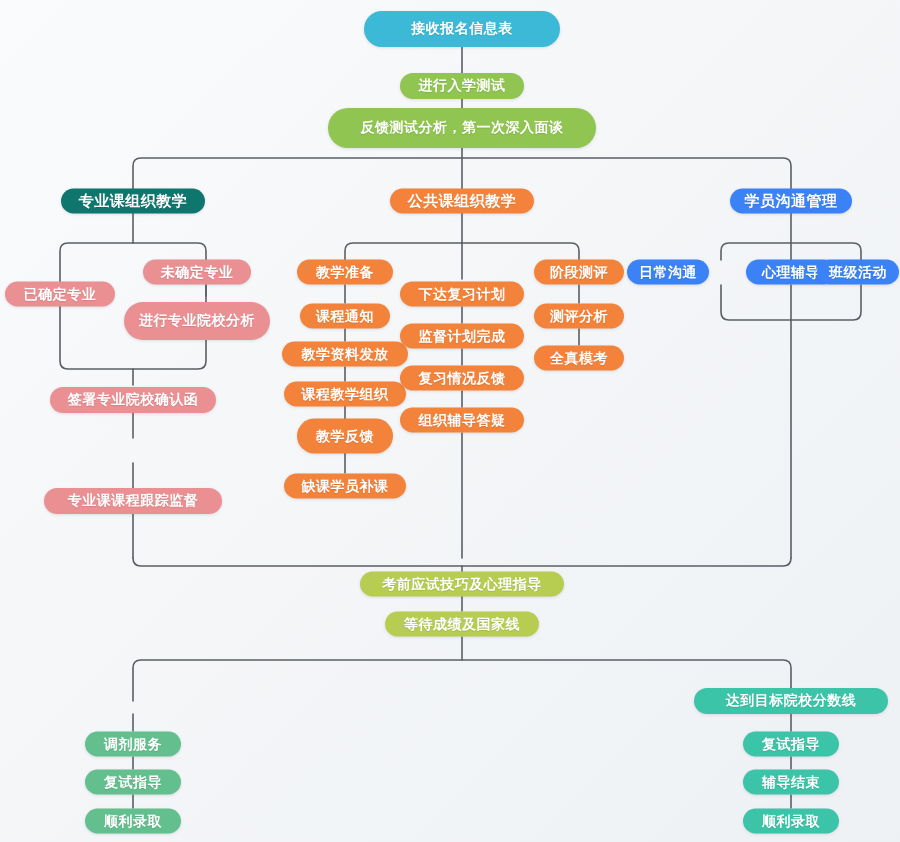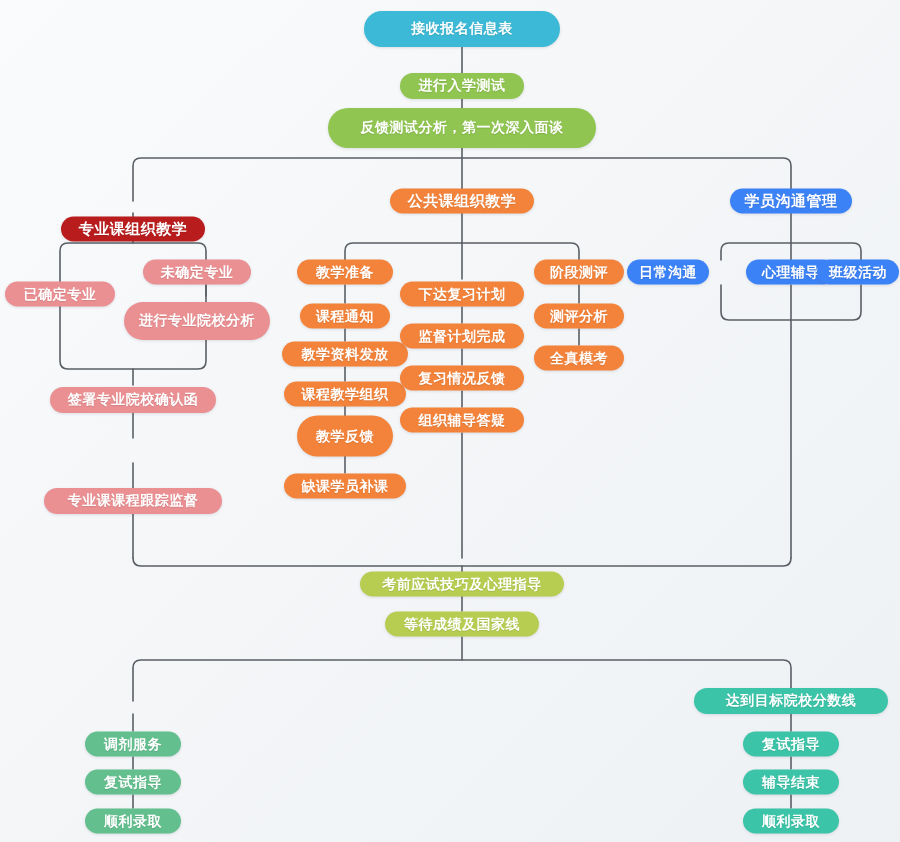--- a/index.html
+++ b/index.html
@@ -20,21 +20,21 @@
     white-space:nowrap;
     letter-spacing:.5px;
     text-shadow:0 1px 1px rgba(0,0,0,.10);
     box-shadow:0 1px 3px rgba(80,90,110,.16);
     transform:translate(-50%,-50%);
     font-weight:700;
   }
   .c-head   {background:#3cb9d6;}
   .c-green  {background:#8fc550;}
   .c-olive  {background:#b7cd52;}
-  .c-pink   {background:#b91c1c;margin-top:28px;}
+  .c-pink   {background:#0f766e;}
   .c-pink2  {background:#ea8f92;}
   .c-orange {background:#f3833a;}
   .c-amber  {background:#3b82f6;}
   .c-mint   {background:#63bf8e;}
   .c-teal   {background:#3cc4a8;}
   .t-head{font-size:14px;}
   .t-lg  {font-size:15px;}
   .t-md  {font-size:14px;}
 </style>
 </head>
@@ -134,21 +134,21 @@
   <div class="pill c-pink2 t-md" style="left:133px;top:501px;width:178px;height:26px;">专业课课程跟踪监督</div>
 
   <div class="pill c-orange t-md" style="left:345px;top:272px;width:96px;height:25px;">教学准备</div>
 
   <div class="pill c-orange t-md" style="left:345px;top:316px;width:90px;height:25px;">课程通知</div>
 
   <div class="pill c-orange t-md" style="left:345px;top:354px;width:126px;height:25px;">教学资料发放</div>
 
   <div class="pill c-orange t-md" style="left:345px;top:394px;width:122px;height:25px;">课程教学组织</div>
 
-  <div class="pill c-orange t-md" style="left:345px;top:436px;width:96px;height:41px;">教学反馈</div>
+  <div class="pill c-orange t-md" style="left:345px;top:436px;width:96px;height:35px;">教学反馈</div>
 
   <div class="pill c-orange t-md" style="left:345px;top:486px;width:122px;height:25px;">缺课学员补课</div>
 
   <div class="pill c-orange t-md" style="left:462px;top:294px;width:124px;height:25px;">下达复习计划</div>
 
   <div class="pill c-orange t-md" style="left:462px;top:336px;width:124px;height:25px;">监督计划完成</div>
 
   <div class="pill c-orange t-md" style="left:462px;top:378px;width:124px;height:25px;">复习情况反馈</div>
 
   <div class="pill c-orange t-md" style="left:462px;top:420px;width:124px;height:25px;">组织辅导答疑</div>

